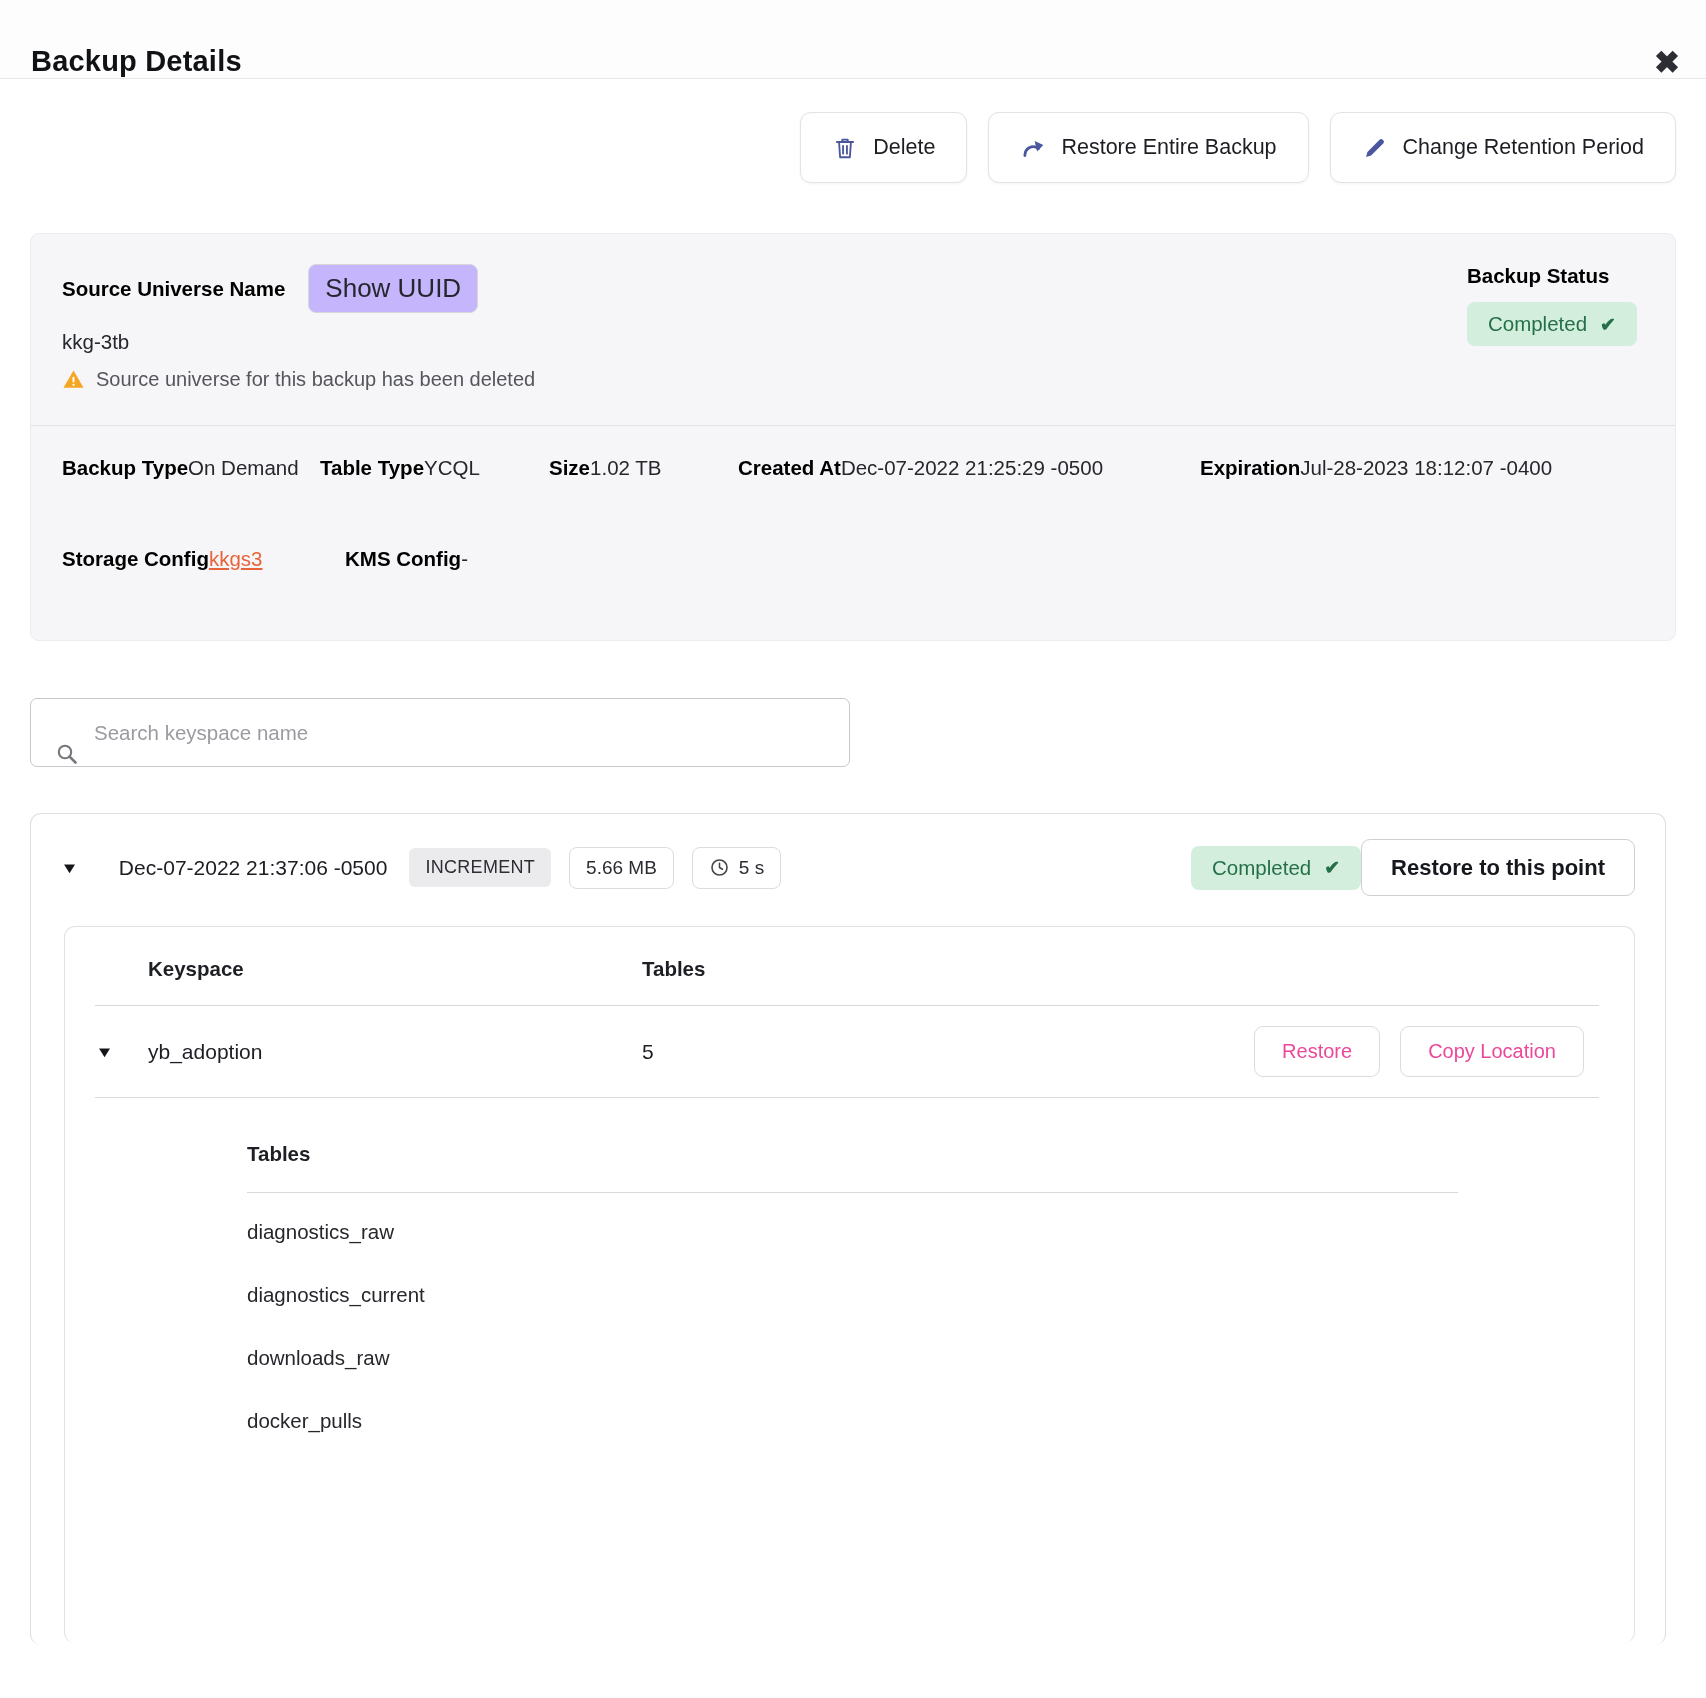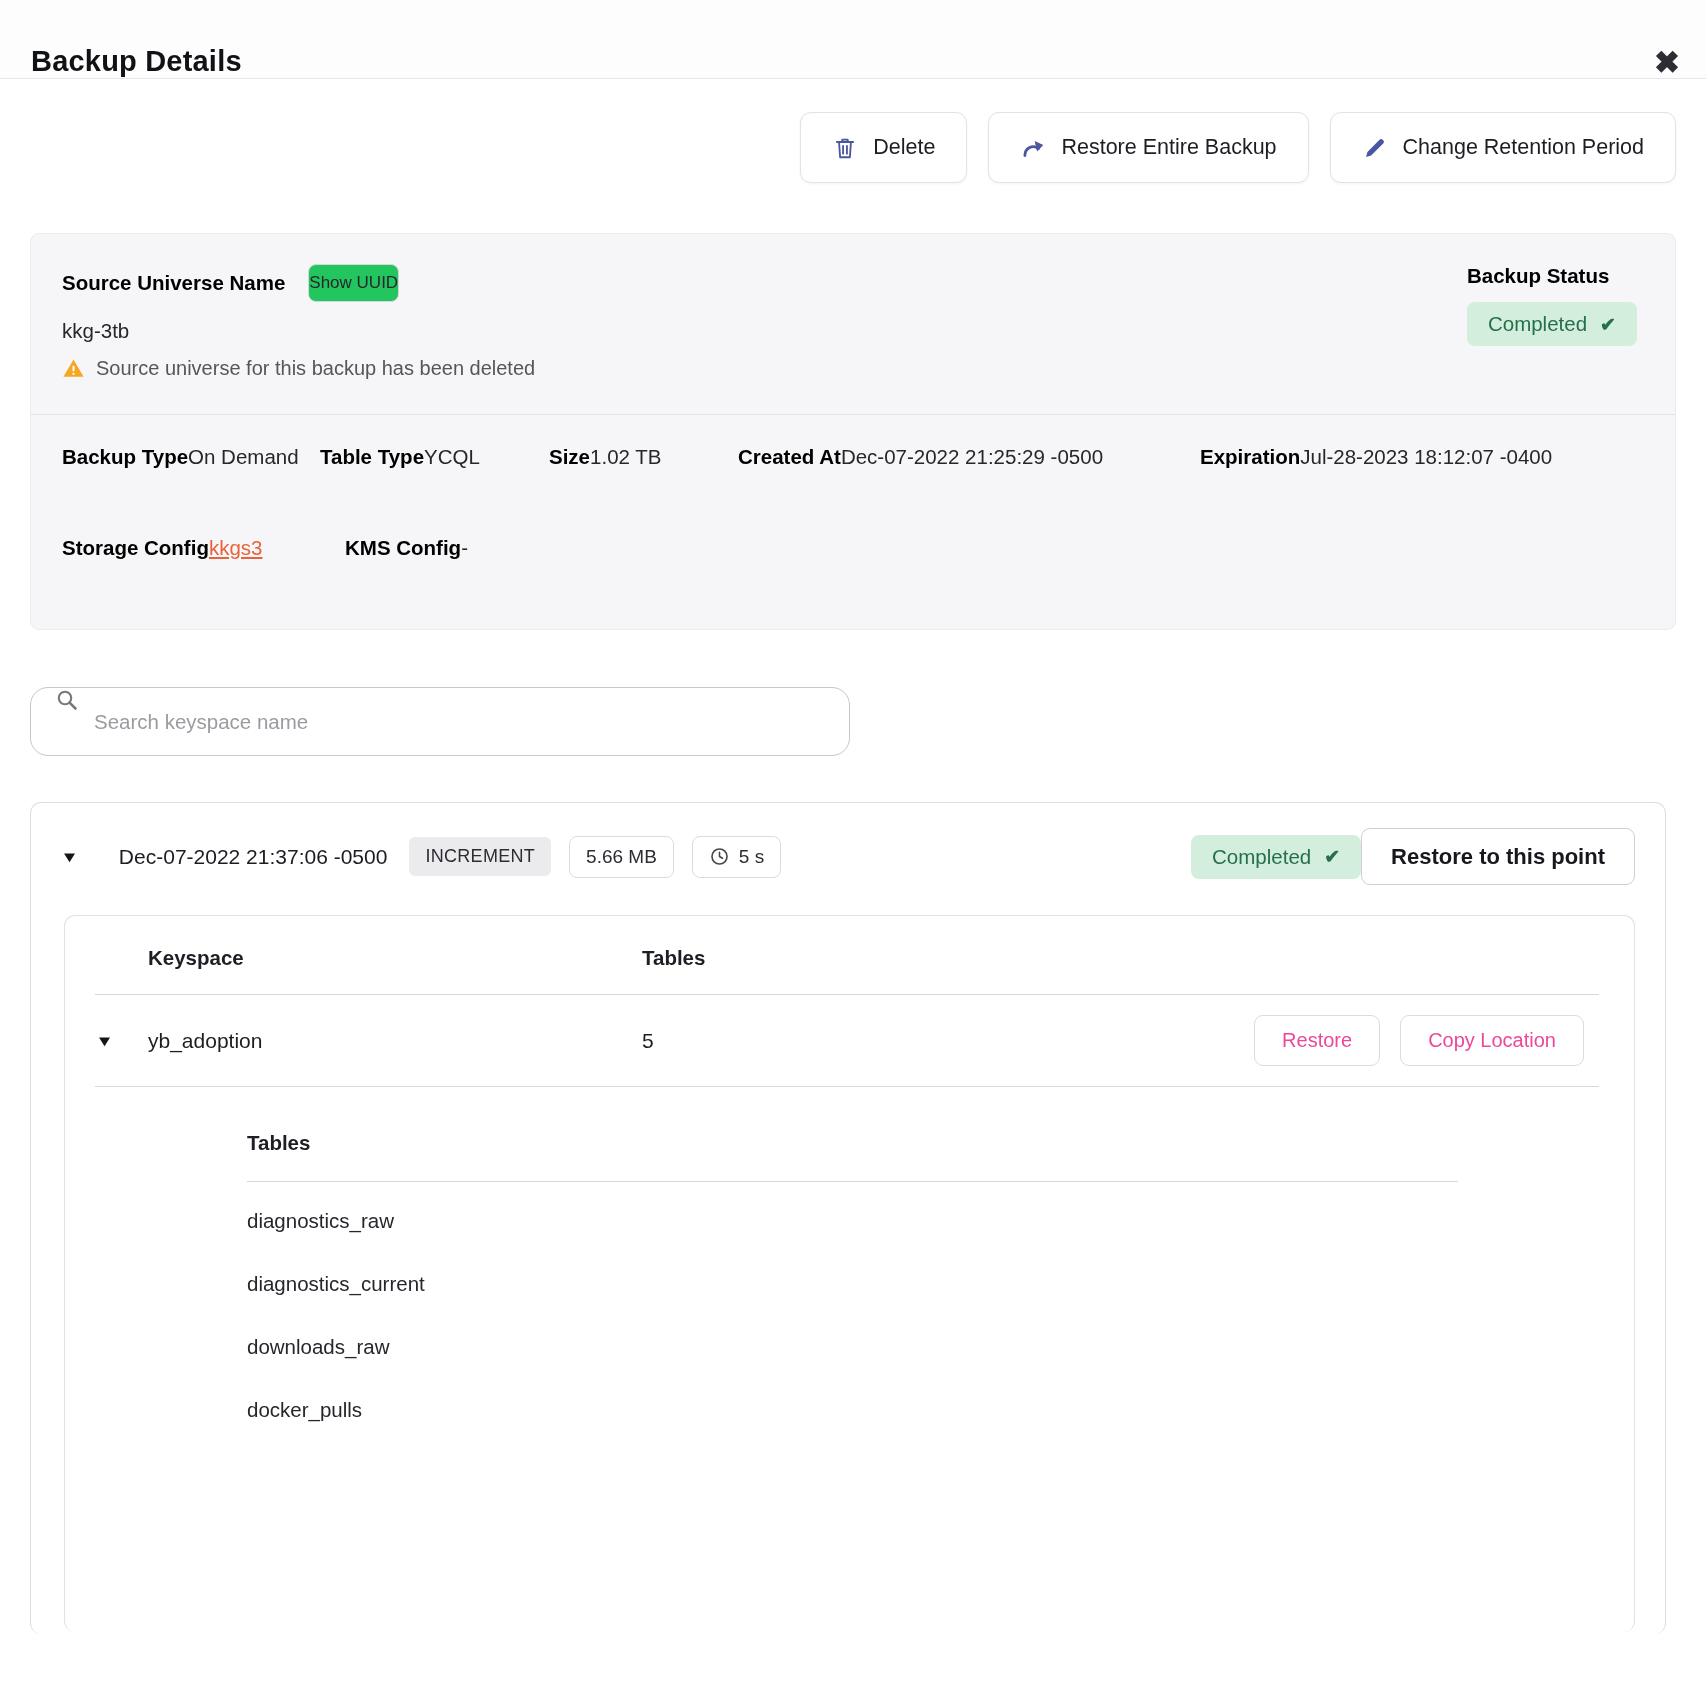--- a/index.html
+++ b/index.html
@@ -33,22 +33,22 @@
   }
   .act-btn svg{width:26px;height:26px;color:var(--accent-indigo);flex:none;}
   
   .summary-panel{
     margin:50px 30px 0;background:#f6f6f8;border:1px solid #ececef;border-radius:9px;
   }
   .panel-top{display:flex;justify-content:space-between;padding:30px 38px 34px 31px;}
   .lbl{font-weight:700;font-size:20.5px;color:#000000;}
   .uni-row{display:flex;align-items:center;}
   .uuid-btn{
-    margin-left:23px;background:#22c55e;border:1px solid #d7d7db;border-radius:8px;
-    padding:8px 0;font-family:inherit;font-size:17px;color:#26272c;cursor:pointer;
+    margin-left:23px;background:#c4b5fd;border:1px solid #d7d7db;border-radius:8px;
+    padding:8px 16px;font-family:inherit;font-size:26px;color:#26272c;cursor:pointer;
   }
   .universe-name{font-size:20.5px;margin-top:17px;color:#26272c;}
   .warn-row{display:flex;align-items:center;gap:11px;margin-top:14px;}
   .warn-row svg{width:23px;height:23px;flex:none;}
   .warn-text{font-size:20px;color:#55565c;}
   .status-col{padding-top:0;}
   .status-badge{
     display:inline-flex;align-items:center;gap:13px;margin-top:14px;
     background:var(--success-bg);color:var(--success-text);
     border-radius:8px;padding:10px 21px;font-size:20.5px;
@@ -60,21 +60,21 @@
   .field-row + .field-row{margin-top:42px;}
   .fld{display:flex;flex-direction:row;}
   .fld .lbl{margin-bottom:25px;}
   .fld .val{font-size:20.5px;color:#26272c;}
   .w1{width:258px;}.w2{width:229px;}.w3{width:189px;}.w4{width:462px;}.w5{flex:1;}
   .cw1{width:283px;}.cw2{flex:1;}
   .link{color:var(--link-orange);text-decoration:underline;cursor:pointer;}
   
   .search-box{
     margin:57px 30px 0;width:820px;height:69px;background:#fff;
-    border:1px solid #c7c7cc;border-radius:18px;display:flex;align-items:flex-start;
+    border:1px solid #c7c7cc;border-radius:7px;display:flex;align-items:flex-end;
   }
   .search-box svg{width:24px;height:24px;margin:0 15px 0 24px;flex:none;color:#77777e;}
   .search-box input{
     border:none;outline:none;background:transparent;flex:1;height:100%;
     font-family:inherit;font-size:20.5px;color:#26272c;
   }
   .search-box input::placeholder{color:#9b9ba1;}
   
   .inc-card{
     margin:46px 40px 0 30px;border:1px solid #dfdfe3;border-radius:11px;

